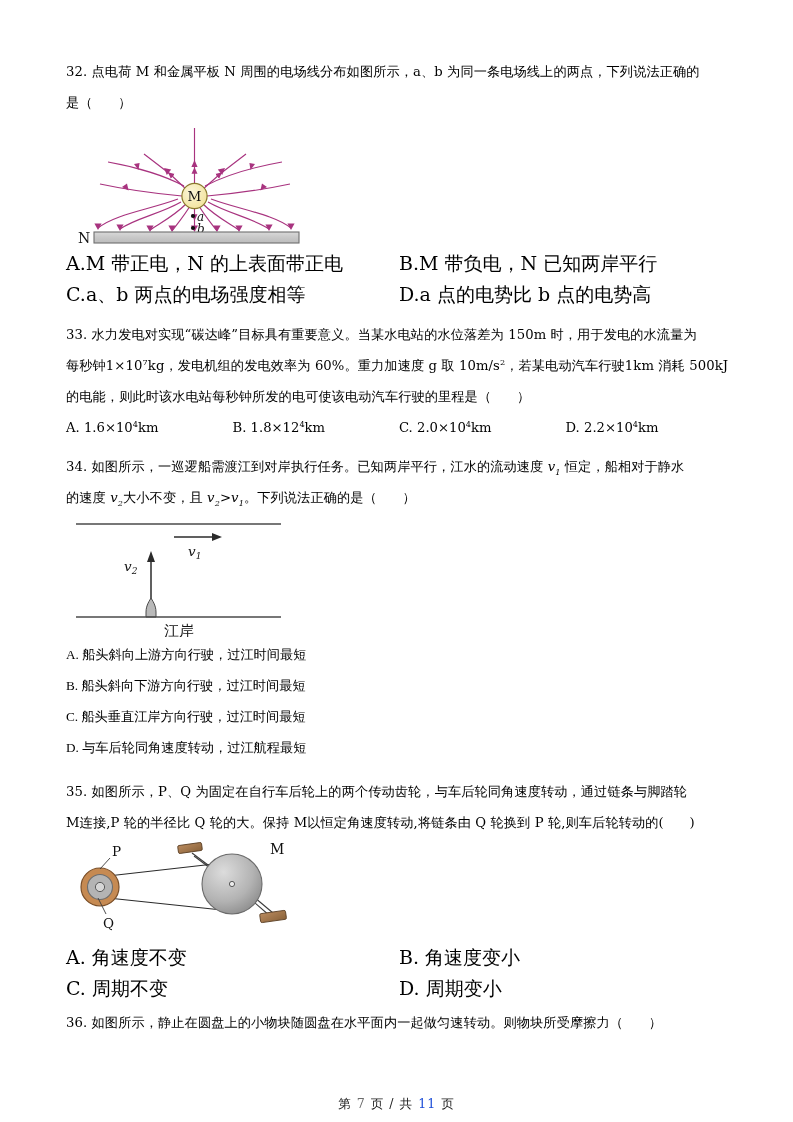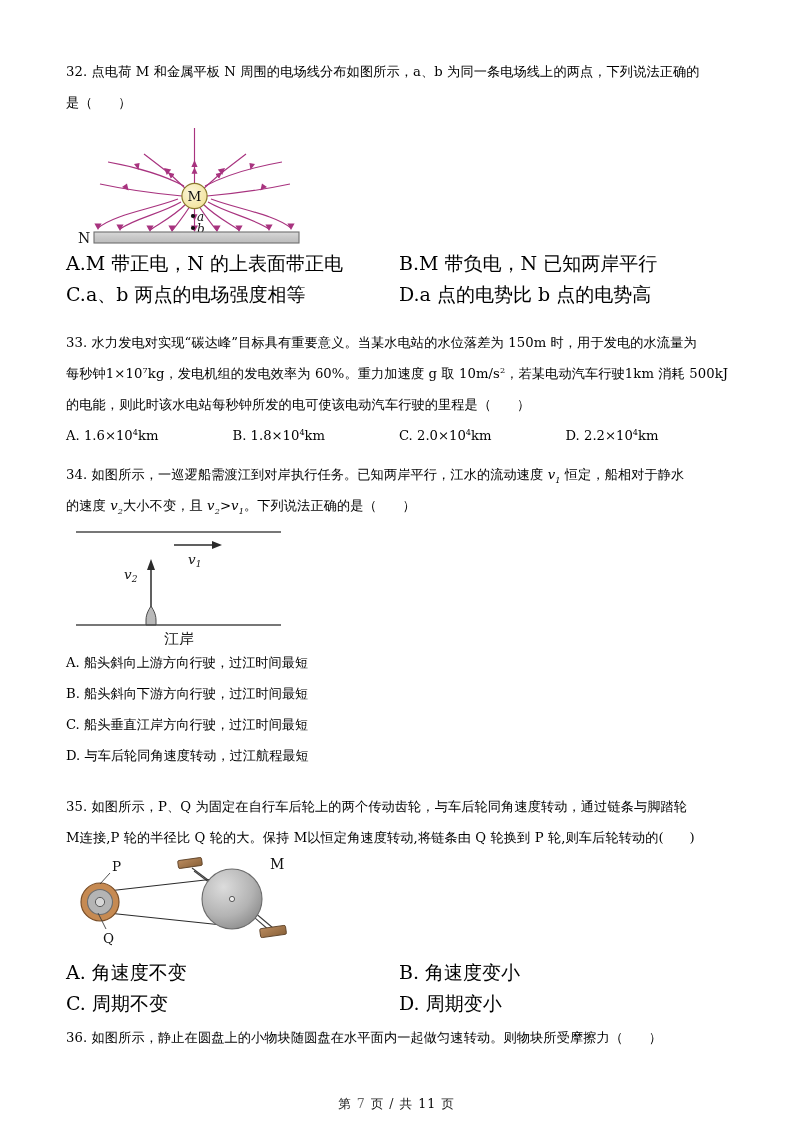--- a/index.html
+++ b/index.html
@@ -40,21 +40,21 @@
   sub { font-size: 0.62em; vertical-align: sub; line-height: 0; }
 
   
   .opts { width: 100%; }
   .opt-row {
     display: flex;
     font-size: 19px;
     line-height: 31px;
   }
   .opt-row > .opt { flex: 0 0 50%; }
-  .opt-single { font-size: 13.2px; line-height: 31px; }
+  .opt-single { font-size: 13.2px; line-height: 31px; font-family: Liberation Serif, serif; }
   .opt-4 { display: flex; font-size: 13.2px; line-height: 31px; }
   .opt-4 > .opt { flex: 0 0 25%; }
 
   
   .fig { position: relative; }
 
   
   #fig32 { width: 300px; height: 120px; margin: 6px 0 4px 8px; }
 
   
@@ -66,21 +66,21 @@
   .footer {
     position: absolute;
     left: 0; right: 0;
     top: 1096px;
     text-align: center;
     font-size: 12.6px;
     color: #1a1a1a;
     letter-spacing: 1px;
   }
   .footer .num { color: #6b6b6b; }
-  .footer .num2 { color: #000000; }
+  .footer .num2 { color: #1d4ed8; }
   svg { display: block; }
 </style>
 </head>
 <body>
 
 <div class="page">
  <div class="content">
 
   <div class="q-block">
     <div class="q-line full"><span>32.</span> <span>点电荷 M 和金属平板 N 周围的电场线分布如图所示，a、b 为同一条电场线上的两点，下列说法正确的</span></div>
@@ -164,27 +164,27 @@
         <div class="opt"><span>A.</span><span>M 带正电，N 的上表面带正电</span></div>
         <div class="opt"><span>B.</span><span>M 带负电，N 已知两岸平行</span></div>
       </div>
       <div class="opt-row">
         <div class="opt"><span>C.</span><span>a、b 两点的电场强度相等</span></div>
         <div class="opt"><span>D.</span><span>a 点的电势比 b 点的电势高</span></div>
       </div>
     </div>
   </div>
 
-  <div class="q-block" style="margin-top:17px;">
+  <div class="q-block" style="margin-top:9px;">
     <div class="q-line full"><span>33.</span> <span>水力发电对实现“碳达峰”目标具有重要意义。当某水电站的水位落差为 150m 时，用于发电的水流量为</span></div>
     <div class="q-line full"><span>每秒钟1×10</span><sup>7</sup><span>kg，发电机组的发电效率为 60%。重力加速度 g 取 10m/s</span><sup>2</sup><span>，若某电动汽车行驶1km 消耗 500kJ</span></div>
     <div class="q-line">的电能，则此时该水电站每秒钟所发的电可使该电动汽车行驶的里程是（      ）</div>
     <div class="opt-4">
       <div class="opt"><span>A.</span>&nbsp;<span>1.6×10</span><sup>4</sup><span>km</span></div>
-      <div class="opt"><span>B.</span>&nbsp;<span>1.8×10</span><sup>4</sup><span>km</span></div>
+      <div class="opt"><span>B.</span>&nbsp;<span>1.8×12</span><sup>4</sup><span>km</span></div>
       <div class="opt"><span>C.</span>&nbsp;<span>2.0×10</span><sup>4</sup><span>km</span></div>
       <div class="opt"><span>D.</span>&nbsp;<span>2.2×10</span><sup>4</sup><span>km</span></div>
     </div>
   </div>
 
   <div class="q-block" style="margin-top:8px;">
     <div class="q-line full"><span>34.</span> <span>如图所示，一巡逻船需渡江到对岸执行任务。已知两岸平行，江水的流动速度 </span><i class="var">v<sub>1</sub></i><span> 恒定，船相对于静水</span></div>
     <div class="q-line"><span>的速度 </span><i class="var">v<sub>2</sub></i><span>大小不变，且 </span><i class="var">v<sub>2</sub>&gt;v<sub>1</sub></i><span>。下列说法正确的是（      ）</span></div>
 
     <div class="fig" id="fig34">
@@ -208,21 +208,21 @@
     </div>
 
     <div class="opts">
       <div class="opt-single"><span>A.</span>&nbsp;<span>船头斜向上游方向行驶，过江时间最短</span></div>
       <div class="opt-single"><span>B.</span>&nbsp;<span>船头斜向下游方向行驶，过江时间最短</span></div>
       <div class="opt-single"><span>C.</span>&nbsp;<span>船头垂直江岸方向行驶，过江时间最短</span></div>
       <div class="opt-single"><span>D.</span>&nbsp;<span>与车后轮同角速度转动，过江航程最短</span></div>
     </div>
   </div>
 
-  <div class="q-block" style="margin-top:20px;">
+  <div class="q-block" style="margin-top:13px;">
     <div class="q-line full"><span>35.</span> <span>如图所示，P、Q 为固定在自行车后轮上的两个传动齿轮，与车后轮同角速度转动，通过链条与脚踏轮</span></div>
     <div class="q-line">M连接,P 轮的半径比 Q 轮的大。保持 M以恒定角速度转动,将链条由 Q 轮换到 P 轮,则车后轮转动的(      )</div>
 
     <div class="fig" id="fig35">
       <svg width="300" height="100" viewBox="0 0 300 100">
         <defs>
           <radialGradient id="wg" cx="36%" cy="30%" r="75%">
             <stop offset="0%" stop-color="#dcdcdc"></stop>
             <stop offset="65%" stop-color="#b3b3b3"></stop>
             <stop offset="100%" stop-color="#8f8f8f"></stop>

